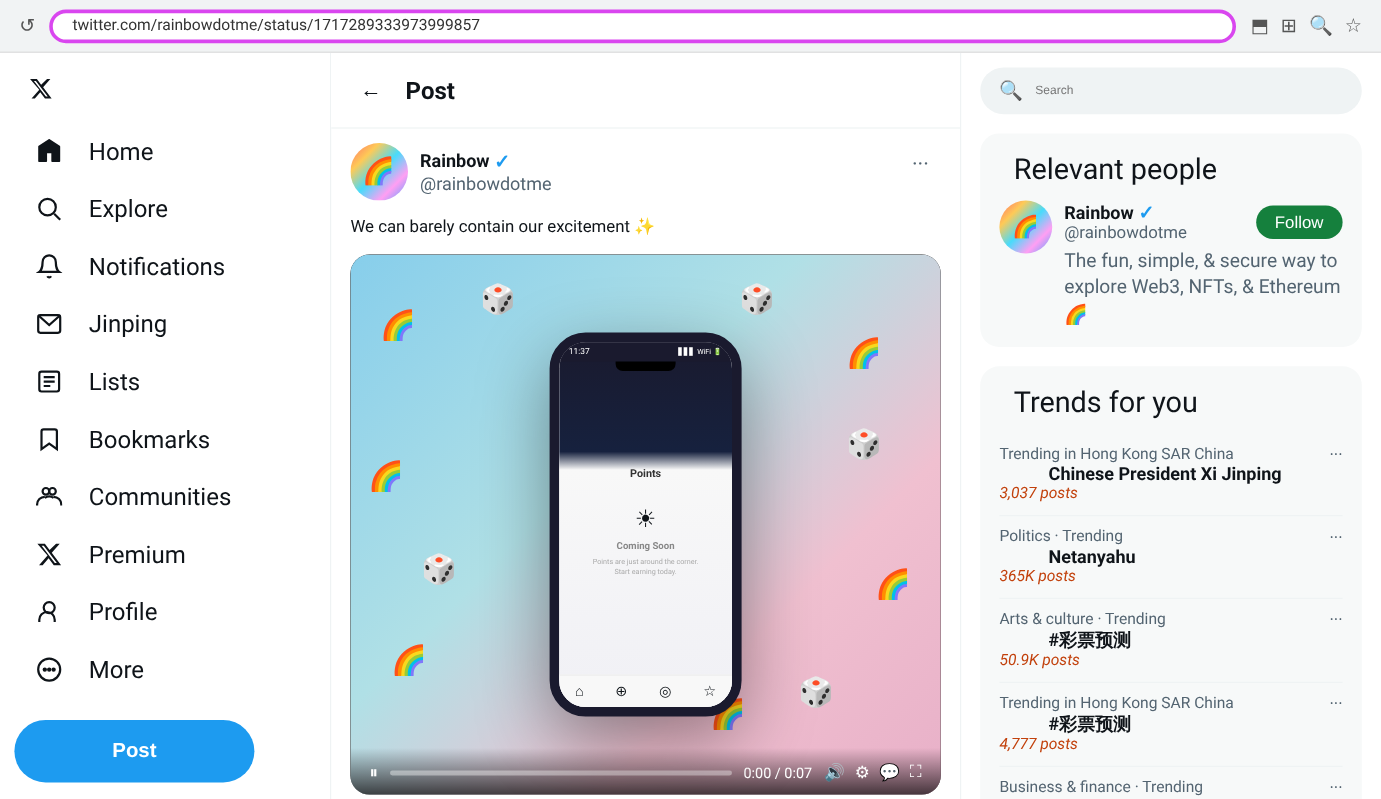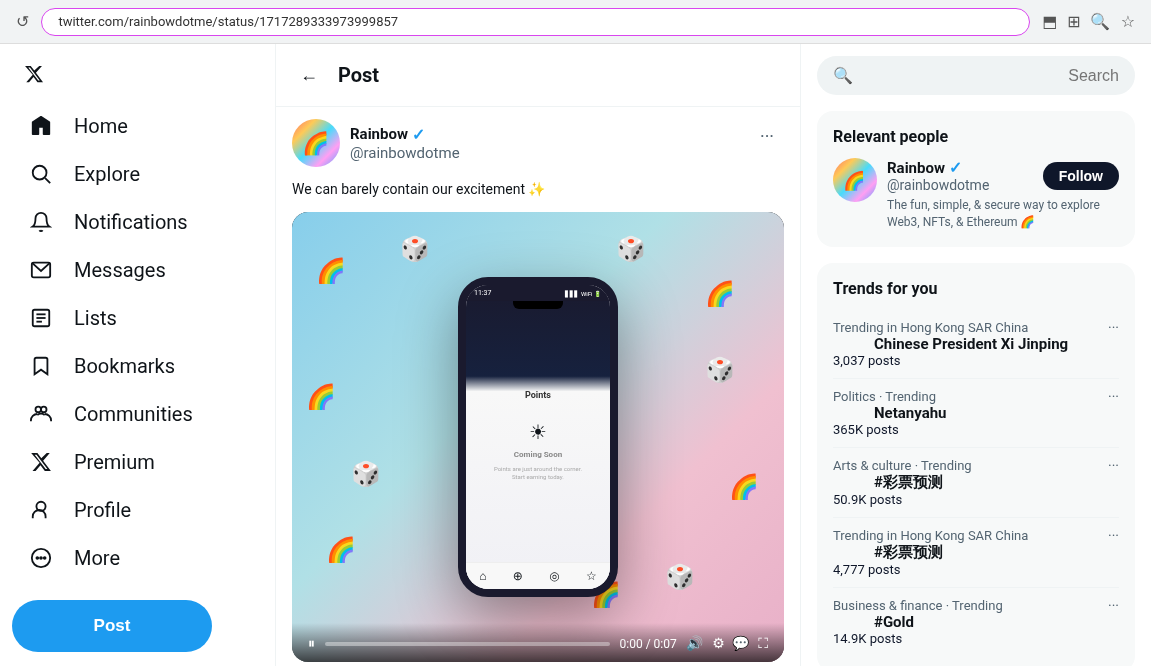--- a/index.html
+++ b/index.html
@@ -26,21 +26,21 @@
       flex-shrink: 0;
     }
     .browser-refresh {
       font-size: 16px;
       color: #555;
       cursor: pointer;
     }
     .browser-url {
       flex: 1;
       background: #fff;
-      border: 1px solid #d946ef;
+      border: 3px solid #d946ef;
       border-radius: 20px;
       padding: 4px 16px;
       font-size: 13px;
       color: #333;
       height: 28px;
       display: flex;
       align-items: center;
     }
     .browser-actions {
       display: flex;
@@ -374,35 +374,35 @@
       margin-bottom: 16px;
     }
     .search-icon {
       color: #536471;
       font-size: 16px;
     }
     .search-input {
       background: none;
       border: none;
       outline: none;
-      font-size: 16px;
+      font-size: 10px;
       color: #4d7c0f;
       flex: 1;
-      text-align: right;
     }
     .relevant-people-section {
       background: #f7f9f9;
       border-radius: 16px;
       padding: 16px;
       margin-bottom: 16px;
     }
     .section-title {
-      font-size: 16px;
-      font-weight: 700;
+      font-size: 24px;
+      font-weight: 400;
       margin-bottom: 12px;
+      margin-left: 12px;
     }
     .person-card {
       display: flex;
       align-items: flex-start;
       gap: 10px;
     }
     .person-avatar {
       width: 44px;
       height: 44px;
       border-radius: 50%;
@@ -426,33 +426,33 @@
       font-weight: 700;
       display: flex;
       align-items: center;
       gap: 4px;
     }
     .person-handle {
       font-size: 14px;
       color: #536471;
     }
     .person-bio {
-      font-size: 12px;
+      font-size: 16px;
       color: #536471;
       margin-top: 4px;
       line-height: 1.4;
     }
     .follow-button {
-      background: #0f172a;
+      background: #15803d;
       color: #fff;
       border: none;
       border-radius: 30px;
       padding: 6px 16px;
       font-size: 14px;
-      font-weight: 700;
+      font-weight: 400;
       cursor: pointer;
       white-space: nowrap;
     }
 
     .trends-section {
       background: #f7f9f9;
       border-radius: 16px;
       padding: 16px;
     }
     .trend-item {
@@ -468,21 +468,22 @@
       font-size: 13px;
       color: #536471;
     }
     .trend-name {
       font-size: 15px;
       font-weight: 700;
       margin-left: 41px;
     }
     .trend-posts {
       font-size: 13px;
-      color: #0f172a;
+      color: #c2410c;
+      font-style: italic;
     }
     .trend-more {
       color: #536471;
       font-size: 14px;
       cursor: pointer;
     }
   </style>
 </head>
 <body>
 
@@ -535,21 +536,21 @@
           </span>
           <span class="nav-label">Notifications</span>
         </div>
         <div class="nav-item">
           <span class="nav-icon">
             <svg viewBox="0 0 24 24" width="22" height="22" fill="none" stroke="currentColor" stroke-width="2">
               <rect x="2" y="4" width="20" height="16" rx="2"></rect>
               <polyline points="2,4 12,13 22,4"></polyline>
             </svg>
           </span>
-          <span class="nav-label">Messages</span>
+          <span class="nav-label">Jinping</span>
         </div>
         <div class="nav-item">
           <span class="nav-icon">
             <svg viewBox="0 0 24 24" width="22" height="22" fill="none" stroke="currentColor" stroke-width="2">
               <rect x="3" y="3" width="18" height="18" rx="2"></rect>
               <line x1="7" y1="8" x2="17" y2="8"></line>
               <line x1="7" y1="12" x2="17" y2="12"></line>
               <line x1="7" y1="16" x2="13" y2="16"></line>
             </svg>
           </span>

